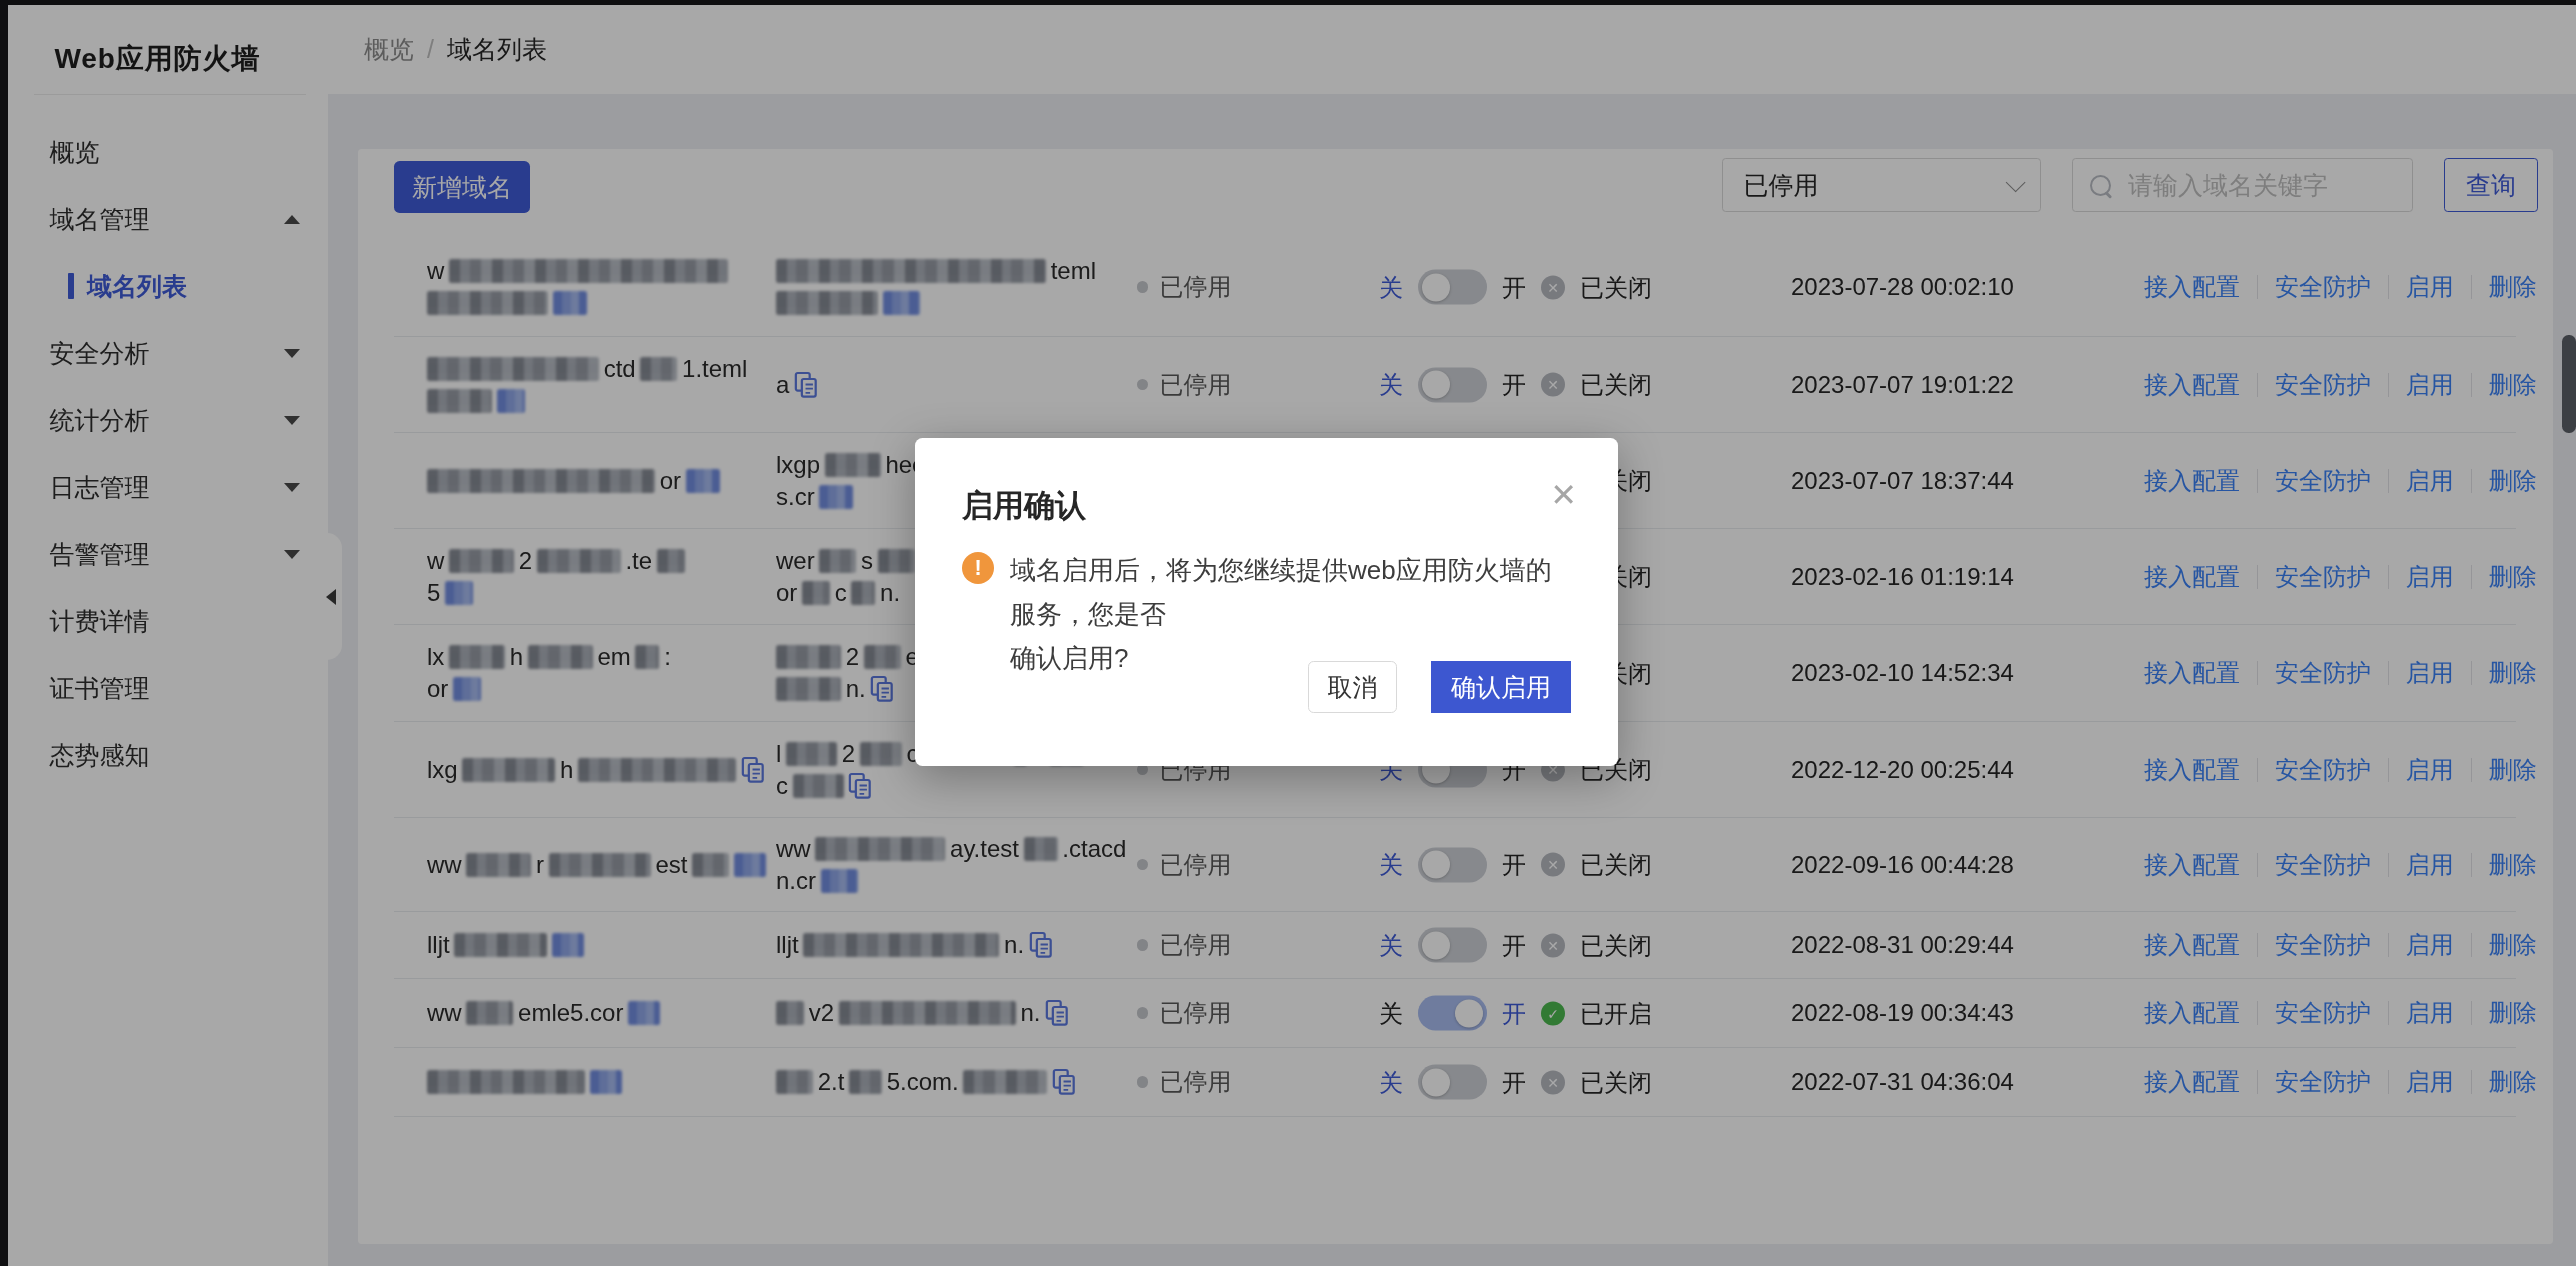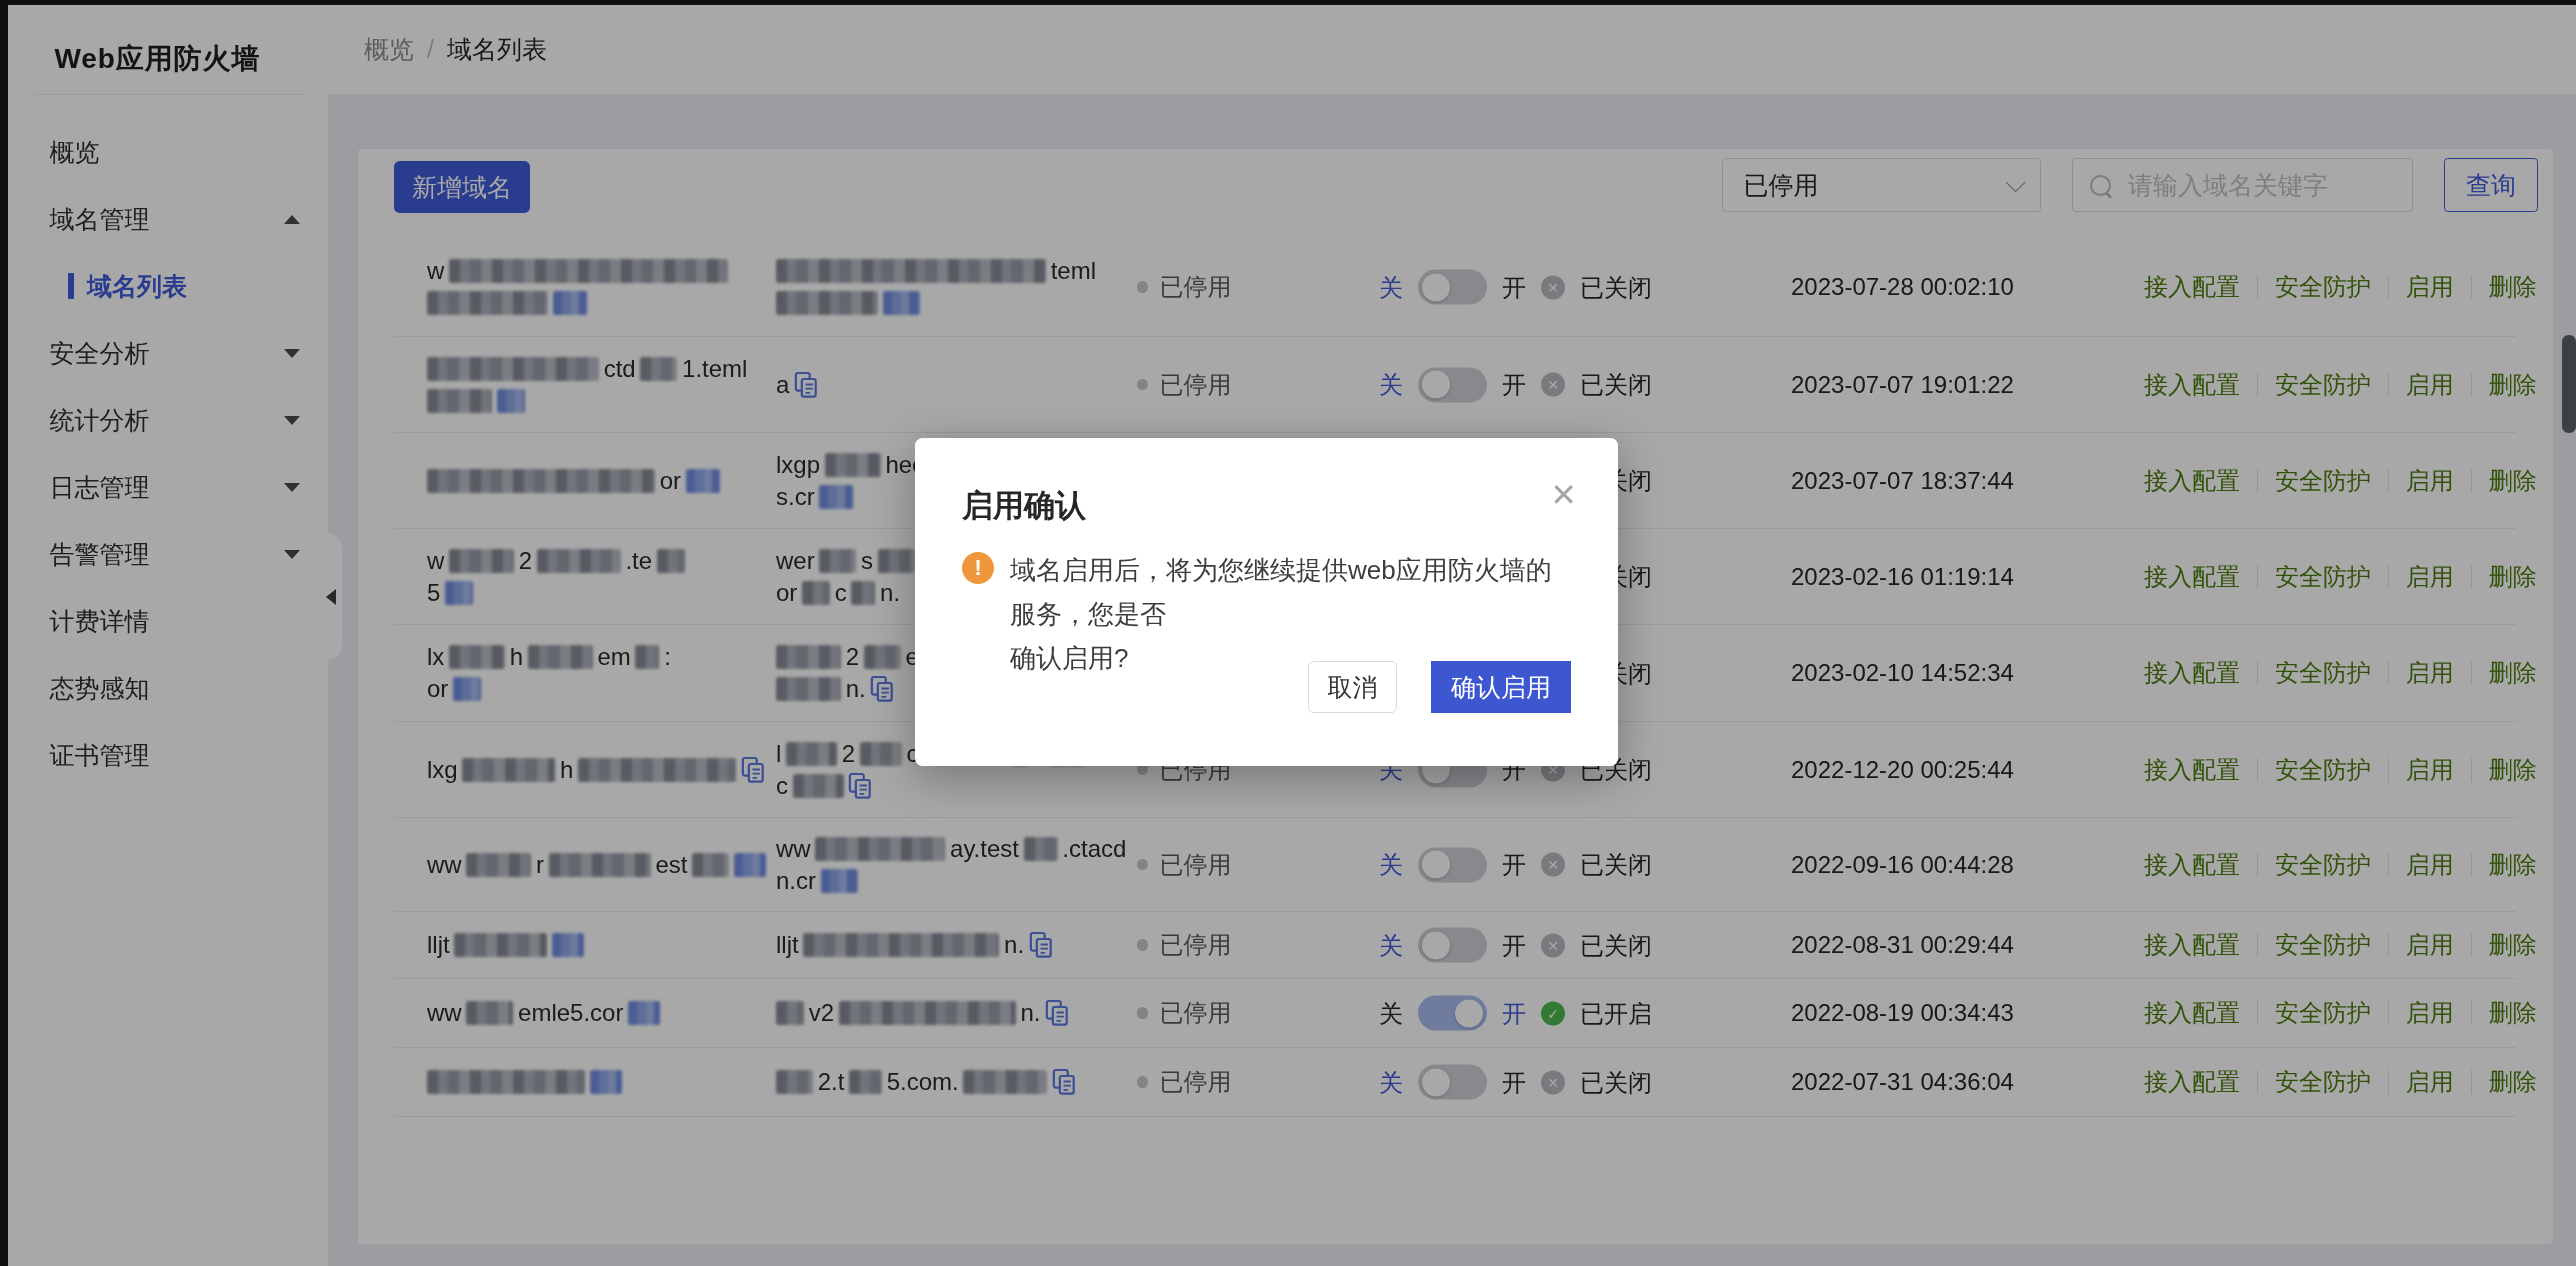--- a/index.html
+++ b/index.html
@@ -71,21 +71,21 @@
   .sw{width:69px;height:35px;border-radius:17.7px;background:#cdd0d6;position:relative;cursor:pointer;flex:0 0 auto;}
   .sw .knob{position:absolute;top:3.7px;left:3.7px;width:28px;height:28px;border-radius:50%;background:#fff;box-shadow:0 0.9px 2.8px rgba(0,0,0,.25);}
   .sw.on{background:#a9bdf0;}
   .sw.on .knob{left:37px;}
   .badge{display:inline-flex;align-items:center;justify-content:center;width:24px;height:24px;border-radius:50%;
          color:#fff;font-size:14px;font-weight:bold;flex:0 0 auto;}
   .badge.off{background:#b6b9c0;}
   .badge.ok{background:#4cba50;}
   .time{font-size:24px;color:#262626;white-space:nowrap;}
   .acts{display:flex;align-items:center;}
-  .act{font-size:24px;color:#4d7c0f;cursor:pointer;white-space:nowrap;}
+  .act{font-size:24px;color:#3b82f6;cursor:pointer;white-space:nowrap;}
   .act-sep{width:0.9px;height:24px;background:#e2e3e7;margin:0 17px;}
 
   
   .pager{position:absolute;left:36px;top:1020px;width:2122px;height:75px;display:flex;align-items:center;
          justify-content:flex-end;gap:26px;padding-right:13px;box-sizing:border-box;}
 
   
   .overlay{position:absolute;left:0;top:0;width:2576px;height:1266px;background:rgba(0,0,0,0.34);z-index:50;}
   .scroll-thumb{position:absolute;left:2562px;top:335px;width:14px;height:98px;background:#3c3f44;border-radius:6.5px;z-index:60;cursor:pointer;}
   .modal{position:absolute;left:915px;top:438px;width:703px;height:328px;background:#fff;border-radius:7.5px;z-index:70;
@@ -132,24 +132,24 @@
           <span class="caret down"></span>
         </div>
         <div class="menu-item">
           <span class="menu-label">告警管理</span>
           <span class="caret down"></span>
         </div>
         <div class="menu-item">
           <span class="menu-label">计费详情</span>
         </div>
         <div class="menu-item">
+          <span class="menu-label">证书管理</span>
+        </div>
+        <div class="menu-item">
           <span class="menu-label">态势感知</span>
-        </div>
-        <div class="menu-item">
-          <span class="menu-label">证书管理</span>
         </div>
       </nav>
   </aside>
   <div class="collapse-tab">
     <span class="collapse-arrow"></span>
   </div>
 
   <header class="topbar">
     <div class="breadcrumb">
       <span class="crumb-parent">概览</span>

